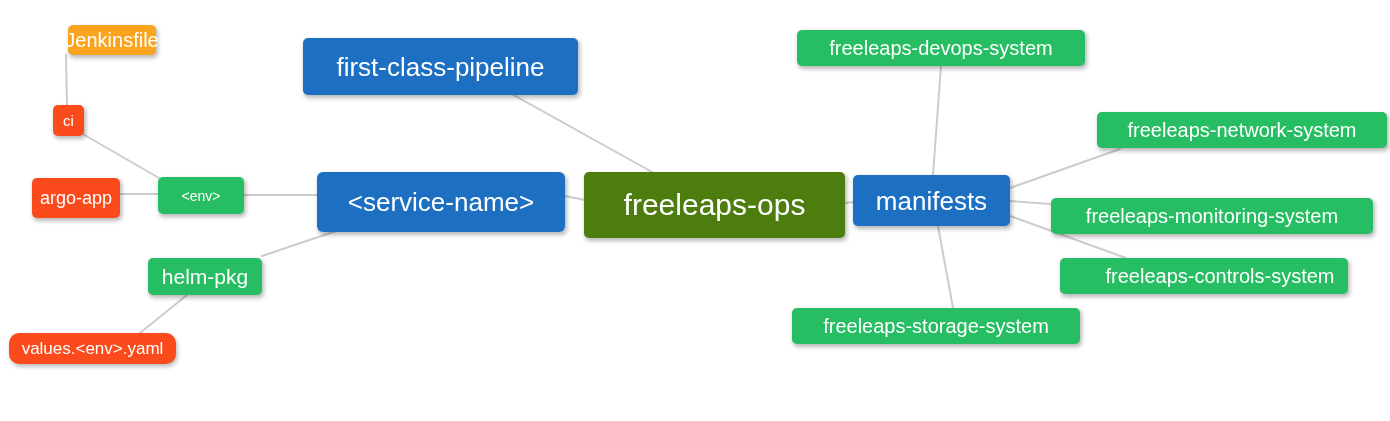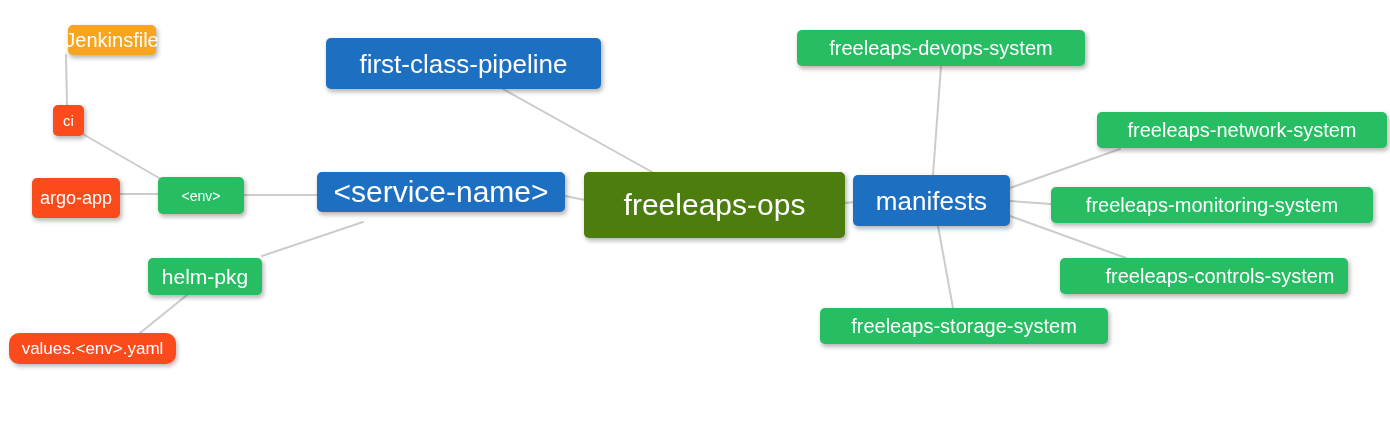--- a/index.html
+++ b/index.html
@@ -76,31 +76,31 @@
   <div class="node c-red" style="left:53px; top:105px; width:31px; height:31px; font-size:15px;">ci</div>
 
   <div class="node c-red" style="left:32px; top:178px; width:88px; height:40px; font-size:18px;">argo-app</div>
 
   <div class="node c-green" style="left:158px; top:177px; width:86px; height:37px; font-size:14px;">&lt;env&gt;</div>
 
   <div class="node c-green" style="left:148px; top:258px; width:114px; height:37px; font-size:21px;text-align:center;">helm-pkg</div>
 
   <div class="node c-red" style="left:9px; top:333px; width:167px; height:31px; font-size:17px;border-radius:10px;">values.&lt;env&gt;.yaml</div>
 
-  <div class="node c-blue" style="left:326px; top:38px; width:275px; height:51px; font-size:26px;">first-class-pipeline</div>
+  <div class="node c-blue" style="left:303px; top:38px; width:275px; height:57px; font-size:26px;">first-class-pipeline</div>
 
-  <div class="node c-blue" style="left:317px; top:172px; width:248px; height:40px; font-size:30px;">&lt;service-name&gt;</div>
+  <div class="node c-blue" style="left:317px; top:172px; width:248px; height:60px; font-size:26px;border-radius:6px;">&lt;service-name&gt;</div>
 
   <div class="node c-dark" style="left:584px; top:172px; width:261px; height:66px; font-size:30px;">freeleaps-ops</div>
 
   <div class="node c-blue" style="left:853px; top:175px; width:157px; height:51px; font-size:26px;">manifests</div>
 
   <div class="node c-green" style="left:797px; top:30px; width:288px; height:36px; font-size:20px;">freeleaps-devops-system</div>
 
   <div class="node c-green" style="left:1055px; top:112px; width:290px; height:36px; font-size:20px;margin-left:42px;">freeleaps-network-system</div>
 
-  <div class="node c-green" style="left:1051px; top:187px; width:322px; height:36px; font-size:20px;">freeleaps-monitoring-system</div>
+  <div class="node c-green" style="left:1051px; top:198px; width:322px; height:36px; font-size:20px;">freeleaps-monitoring-system</div>
 
   <div class="node c-green" style="left:1060px; top:258px; width:288px; height:36px; font-size:20px;padding-left:32px;">freeleaps-controls-system</div>
 
-  <div class="node c-green" style="left:820px; top:308px; width:288px; height:36px; font-size:20px;">freeleaps-storage-system</div>
+  <div class="node c-green" style="left:792px; top:308px; width:288px; height:36px; font-size:20px;">freeleaps-storage-system</div>
 
 </div>
 
 </body></html>

